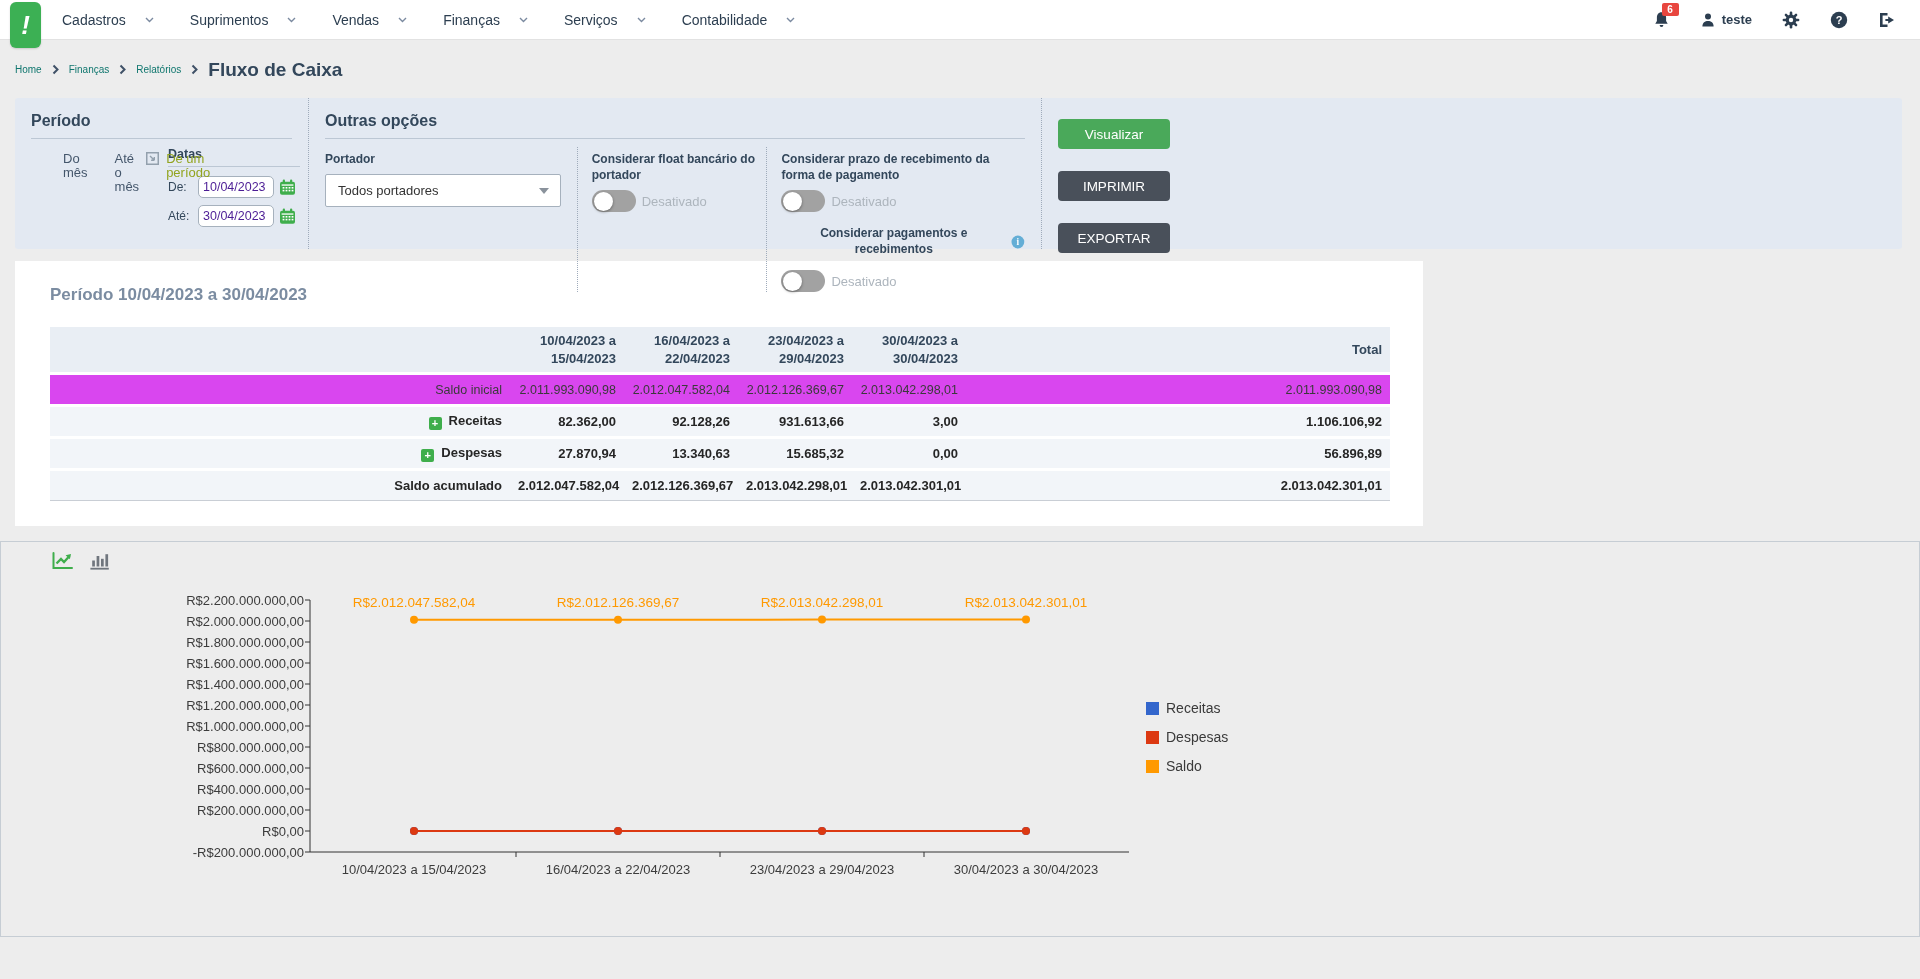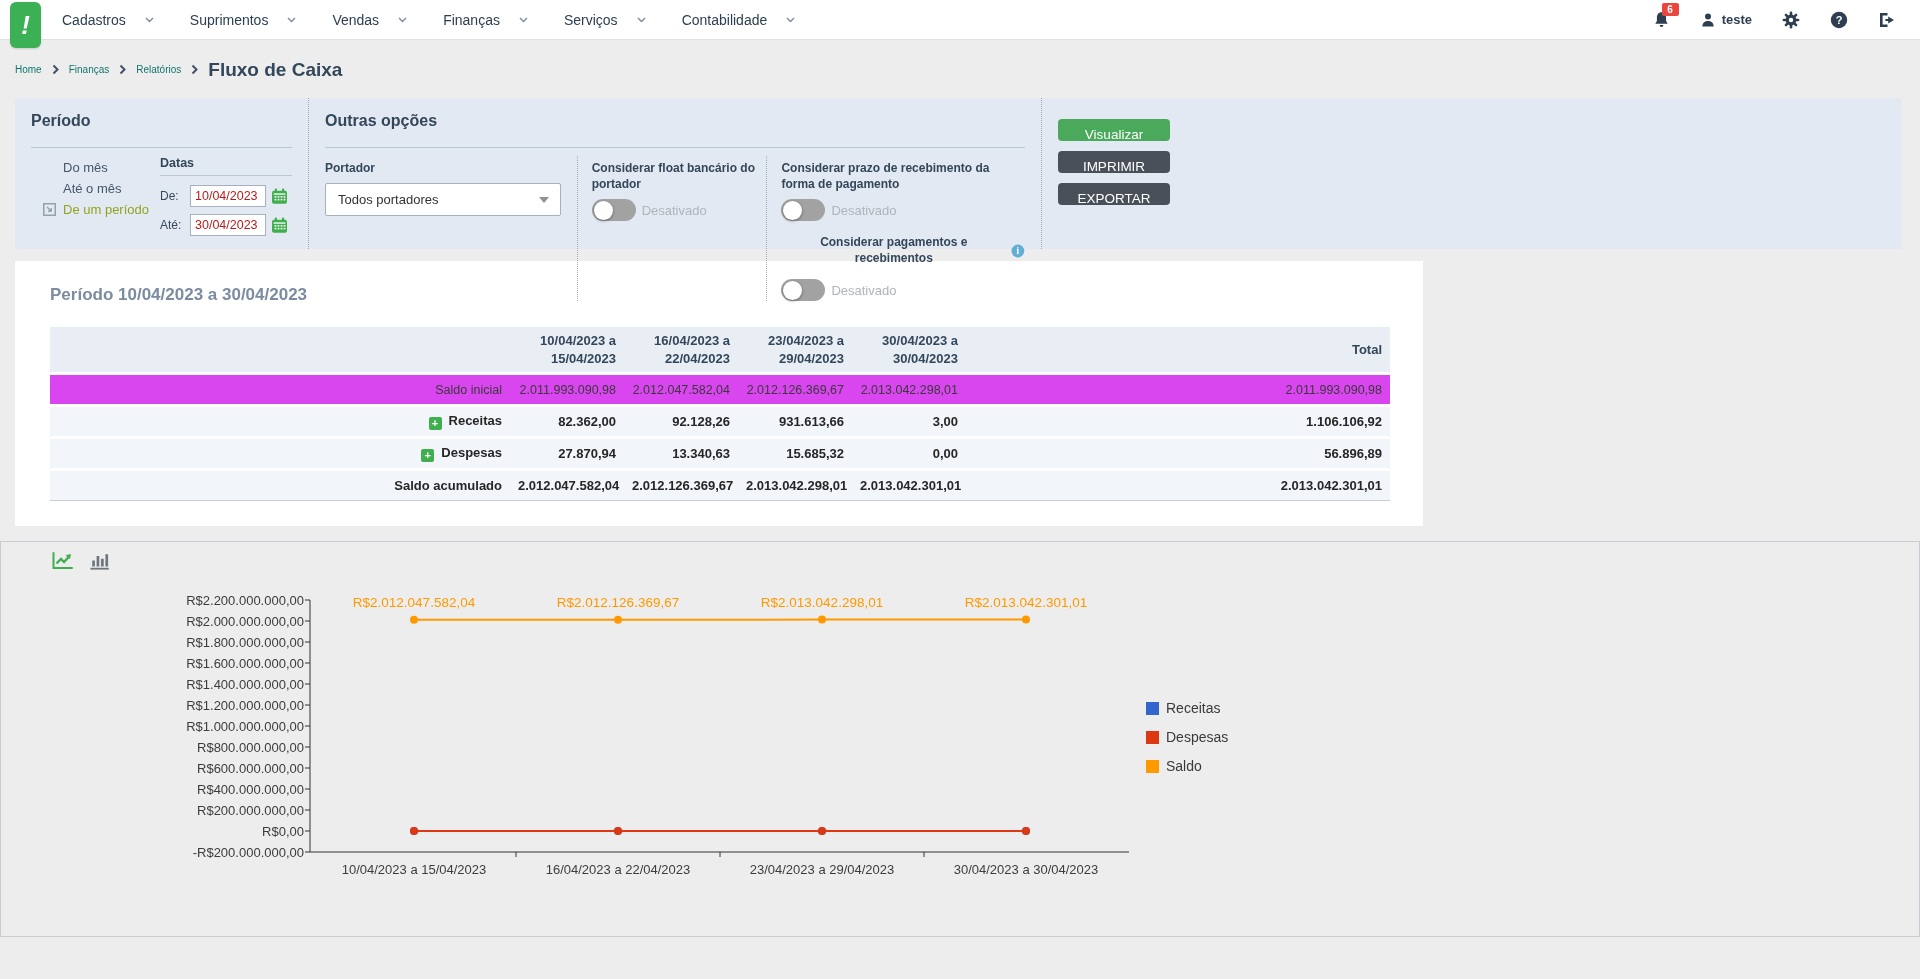--- a/index.html
+++ b/index.html
@@ -22,34 +22,34 @@
   
   .breadcrumb{display:flex;align-items:center;gap:10px;padding:16px 0 15px 15px;height:27px;}
   .crumb{font-size:10px;color:#0f766e;cursor:pointer;}
   .crumb-current{font-size:19px;font-weight:bold;color:#33475b;}
   .crumb-sep{display:flex;align-items:center;}
 
   
   .filter-panel{margin:0 18px 0 15px;height:151px;background:#e3e9f2;border-radius:3px;display:flex;box-sizing:border-box;}
   .fsection{box-sizing:border-box;padding:14px 16px 0 16px;}
   .fsection.divided{border-left:1px dotted #9fabbb;}
-  .fhead{font-size:16px;font-weight:bold;color:#33475b;border-bottom:1px solid #bcc7d4;padding-bottom:17px;margin-bottom:8px;}
+  .fhead{font-size:16px;font-weight:bold;color:#33475b;border-bottom:1px solid #bcc7d4;padding-bottom:8px;margin-bottom:8px;}
   .sec-periodo{width:293px;}
   .sec-outras{width:733px;}
   .sec-buttons{flex:1;padding-top:21px;padding-left:16px;}
   .periodo-body{display:flex;}
-  .period-options{width:117px;margin-left:12px;padding-top:5px;display:flex;flex-direction:column;gap:7px;}
+  .period-options{width:117px;margin-left:12px;padding-top:5px;display:flex;flex-direction:row;gap:7px;}
   .p-option{font-size:13px;color:#44566b;cursor:pointer;position:relative;padding-left:20px;line-height:14px;}
   .p-option.selected{color:#92a41f;}
   .p-option .sel-icon{position:absolute;left:0;top:0;}
   .datas-col{margin-left:8px;padding-top:0;}
   .datas-title{font-size:12.5px;font-weight:bold;color:#33475b;border-bottom:1px solid #bcc7d4;padding-bottom:5px;margin-bottom:9px;width:132px;}
   .date-row{display:flex;align-items:center;gap:5px;margin-bottom:7px;}
   .date-label{font-size:12px;color:#33475b;width:25px;}
-  .date-input{width:66px;height:20px;border:1px solid #a6b1bd;border-radius:0;font-size:12.5px;color:#b91c1c;
+  .date-input{width:66px;height:20px;border:1px solid #a6b1bd;border-radius:5px;font-size:12.5px;color:#4c1d95;
               padding:0 4px;font-family:"Liberation Sans",sans-serif;background:#fff;}
   .cal-btn{cursor:pointer;display:flex;}
   .outras-body{display:flex;}
   .ocol{box-sizing:border-box;padding-top:5px;}
   .ocol.divided{border-left:1px dotted #9fabbb;}
   .ocol-portador{width:252px;padding-right:14px;}
   .ocol-float{width:190px;padding-left:14px;padding-right:8px;}
   .ocol-prazo{width:259px;padding-left:14px;}
   .opt-label{font-size:12px;font-weight:bold;color:#33475b;margin-bottom:6px;line-height:1.3;}
   .select-box{width:234px;height:31px;background:#fff;border:1px solid #a6b1bd;border-radius:2px;display:flex;
@@ -57,22 +57,22 @@
   .select-value{font-size:13px;color:#333;padding-left:12px;}
   .select-caret{position:absolute;right:11px;top:13px;width:0;height:0;border-left:5px solid transparent;
                 border-right:5px solid transparent;border-top:6px solid #8a929c;}
   .toggle-row{display:flex;align-items:center;gap:6px;margin-top:7px;}
   .switch{width:44px;height:22px;border-radius:11px;background:#a2a2a2;position:relative;cursor:pointer;flex:0 0 auto;}
   .knob{position:absolute;left:2px;top:1.5px;width:19px;height:19px;border-radius:50%;background:#fff;
         box-shadow:0 1px 3px rgba(0,0,0,.4);}
   .toggle-state{font-size:13px;color:#adb5bd;}
   .toggle-group + .toggle-group{margin-top:11px;text-align:center;}
   .lbl-info{display:inline-flex;align-items:center;gap:5px;}
-  .btn{display:block;width:112px;height:22px;border:none;border-radius:4px;color:#fff;font-size:13.5px;
-       font-family:"Liberation Sans",sans-serif;cursor:pointer;margin-bottom:10px;text-align:center;line-height:30px;}
+  .btn{display:block;width:112px;height:30px;border:none;border-radius:4px;color:#fff;font-size:13.5px;
+       font-family:"Liberation Sans",sans-serif;cursor:pointer;margin-bottom:22px;text-align:center;line-height:30px;}
   .btn-green{background:#4aa95a;}
   .btn-dark{background:#49505a;}
 
   
   .content-panel{margin-left:15px;width:1408px;box-sizing:border-box;background:#fff;}
   .table-panel{margin-top:12px;height:265px;padding:22px 33px 0 35px;}
   .report-title{font-size:17px;font-weight:bold;color:#7b8ca1;margin:2px 0 22px 0;}
   table.report{width:100%;border-collapse:collapse;table-layout:fixed;}
   table.report th{background:#e9eef4;font-size:13px;font-weight:bold;color:#33475b;text-align:right;
                   padding:5px 8px;height:28px;vertical-align:middle;white-space:pre-line;line-height:1.35;}

